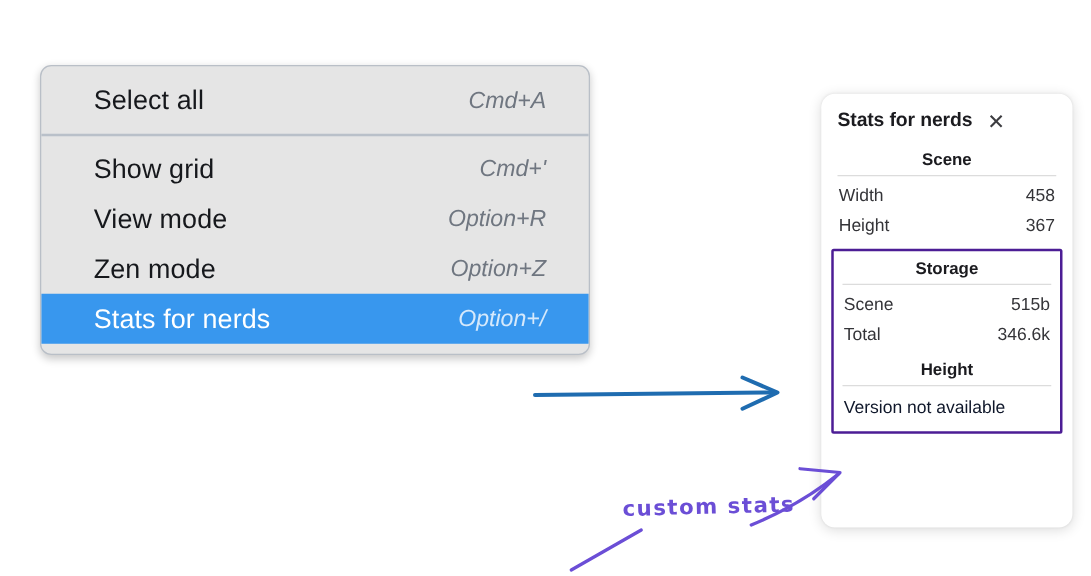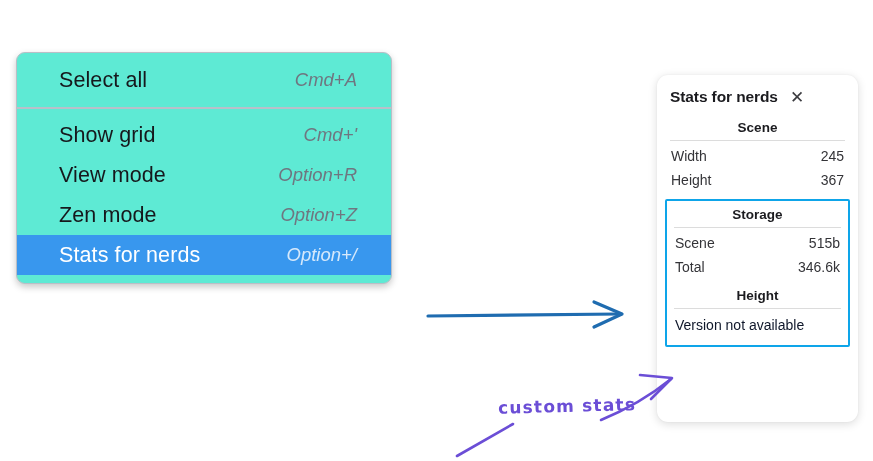--- a/index.html
+++ b/index.html
@@ -19,24 +19,24 @@
   #canvas {
     position: absolute;
     inset: 0;
     width: 873px;
     height: 461px;
   }
 
   
   #context-menu {
     position: absolute;
-    left: 16px;
+    left: 32px;
     top: 52px;
-    width: 376px;
-    background: #5eead4;
+    width: 440px;
+    background: #e5e5e5;
     border: 1px solid #b9bfc7;
     border-radius: 9px;
     box-shadow: 0 3px 7px rgba(0,0,0,0.22);
     overflow: hidden;
     box-sizing: border-box;
     padding-top: 7px;
     padding-bottom: 8px;
   }
 
   .menu-group { display: block; }
@@ -136,21 +136,21 @@
   .sp-row .sp-val { color: #343438; }
   .sp-single {
     font-size: 14px;
     color: #0f172a;
     padding: 4px 1px;
   }
 
   #scene-section { margin-bottom: 7px; }
 
   #custom-box {
-    border: 2px solid #0ea5e9;
+    border: 2px solid #4c1d95;
     border-radius: 2px;
     padding: 4px 7px 8px 7px;
     box-sizing: border-box;
     margin: 0 -5px;
   }
 
   
   #annotations {
     position: absolute;
     inset: 0;
@@ -212,21 +212,21 @@
     <div class="sp-header">
       <span class="sp-title">Stats for nerds</span>
       <span class="sp-close">✕</span>
     </div>
 
     <div id="scene-section">
       <div class="sp-section-title">Scene</div>
       <div class="sp-divider"></div>
       <div class="sp-row">
         <span class="sp-key">Width</span>
-        <span class="sp-val">245</span>
+        <span class="sp-val">458</span>
       </div>
       <div class="sp-row">
         <span class="sp-key">Height</span>
         <span class="sp-val">367</span>
       </div>
     </div>
 
     <div id="custom-box">
 
       <div class="sp-section-title">Storage</div>

